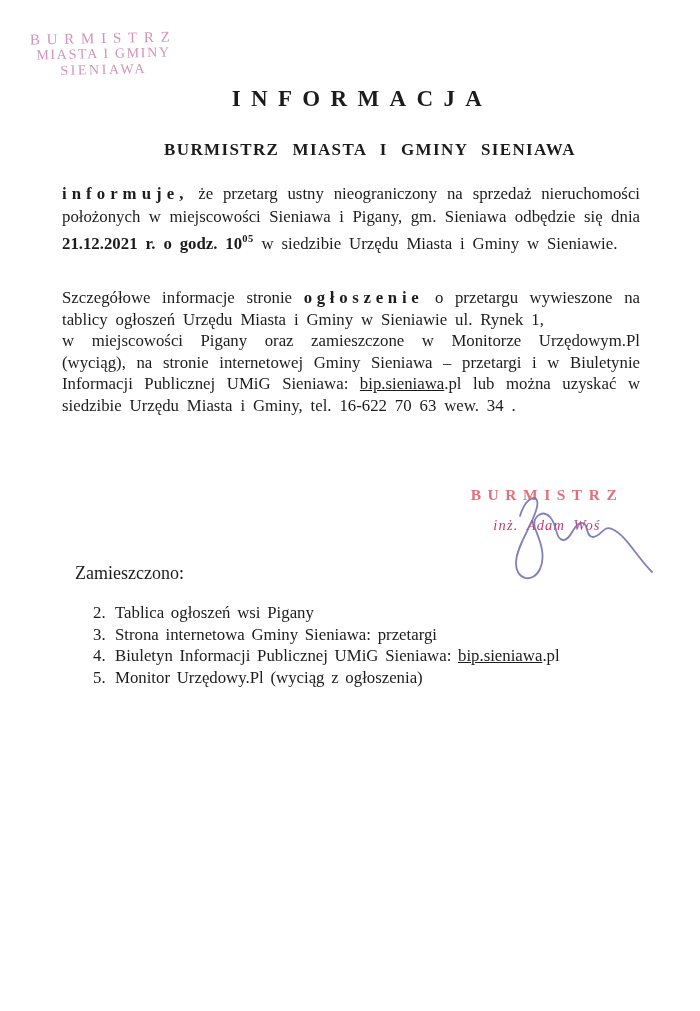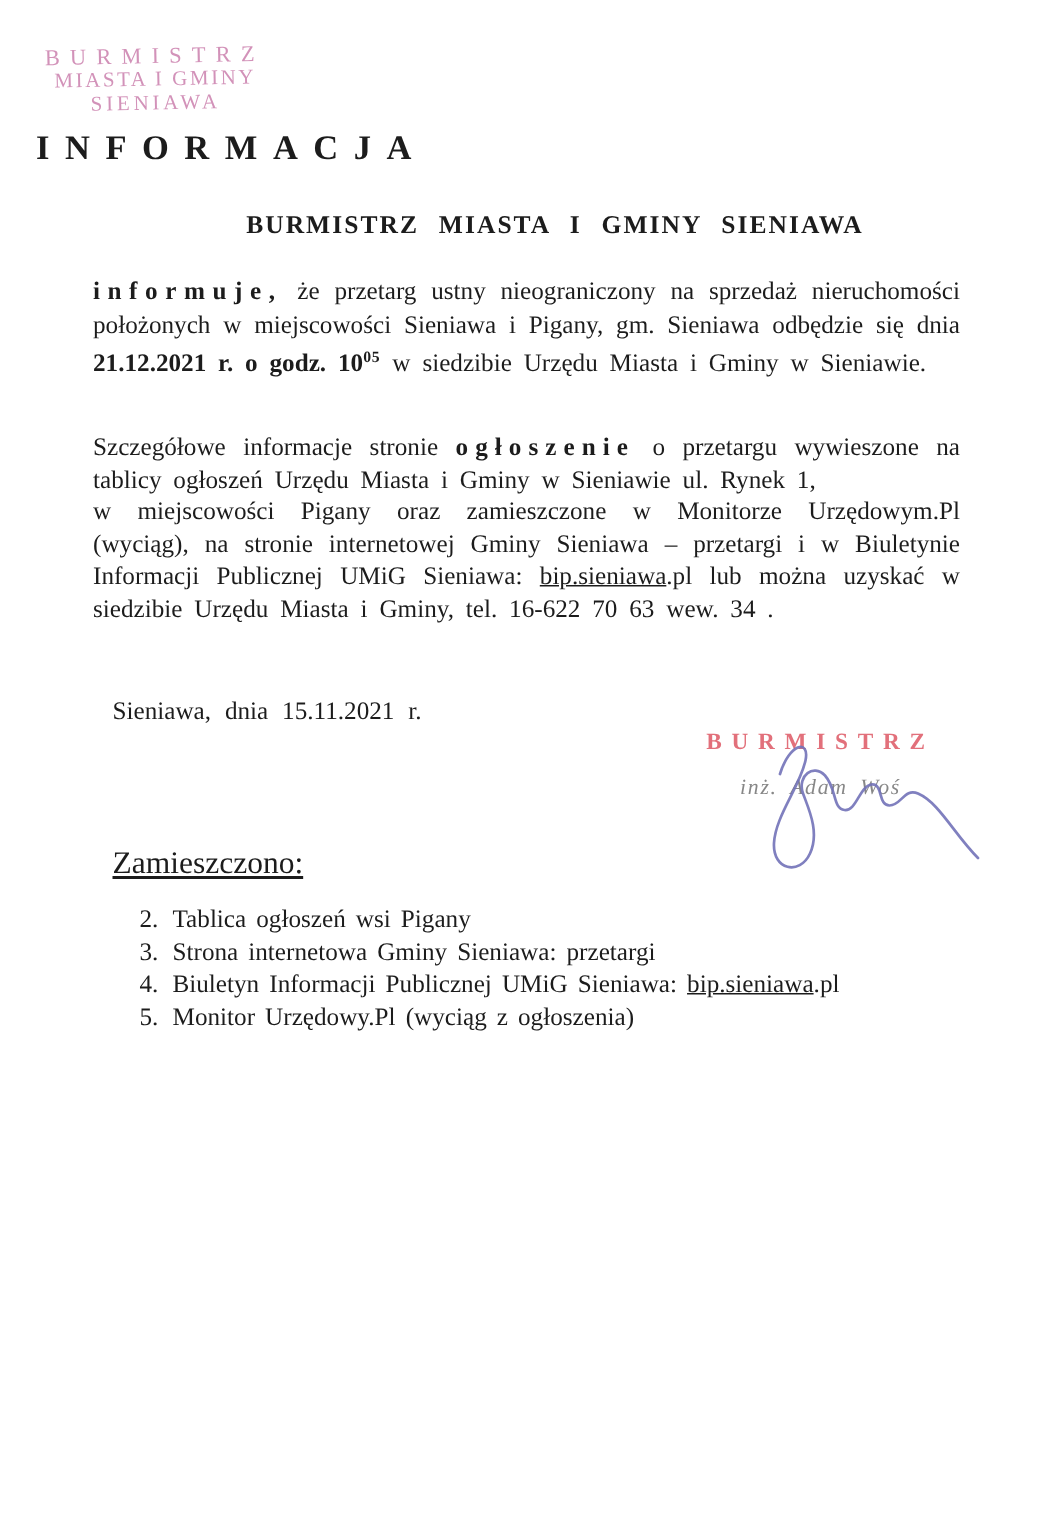--- a/index.html
+++ b/index.html
@@ -20,20 +20,21 @@
     transform:rotate(-1.2deg);
     opacity:.8;
     line-height:16px;
   }
   .corner-stamp .l1{font-size:15px;letter-spacing:.45em;}
   .corner-stamp .l2{font-size:14px;letter-spacing:.12em;}
   .corner-stamp .l3{font-size:14px;letter-spacing:.18em;}
 
   .doc-title{
     position:absolute;left:0;top:86px;width:100%;
+    text-align:center;
     font-size:23px;font-weight:bold;
     letter-spacing:.45em;
     padding-left:24px;box-sizing:border-box;
   }
   .doc-subtitle{
     position:absolute;left:0;top:140px;width:100%;
     text-align:center;
     font-size:17px;font-weight:bold;
     letter-spacing:.08em;word-spacing:.45em;margin-left:20px;
   }
@@ -71,22 +72,21 @@
     letter-spacing:.08em;word-spacing:.25em;
     opacity:.85;
   }
   .sig-ink{
     position:absolute;left:486px;top:488px;
     pointer-events:none;
   }
 
   .dist-heading{
     position:absolute;left:75px;top:563px;
-    font-size:21px;
-    text-decoration:underline;
+    font-size:18px;
   }
   .dist-list{
     position:absolute;left:93px;top:602px;width:540px;
     font-size:16.8px;line-height:21.5px;
     word-spacing:.15em;
   }
   .dist-row .num{display:inline-block;min-width:22px;}
 </style>
 </head>
 <body>
@@ -105,25 +105,24 @@
 
   <div class="para para1">
     <span class="lead-bold">informuje,</span><span> że przetarg ustny nieograniczony na sprzedaż nieruchomości położonych w miejscowości Sieniawa i Pigany, gm. Sieniawa odbędzie się dnia </span><span class="bold">21.12.2021 r. o godz. 10</span><span class="sup">05</span><span> w siedzibie Urzędu Miasta i Gminy w Sieniawie.</span>
   </div>
 
   <div class="para para2">
     <span>Szczegółowe informacje stronie </span><span class="spaced-bold">ogłoszenie</span><span> o przetargu wywieszone na tablicy ogłoszeń Urzędu Miasta i Gminy w Sieniawie ul. Rynek 1,</span><br>
     <span>w miejscowości Pigany oraz zamieszczone w Monitorze Urzędowym.Pl (wyciąg), na stronie internetowej Gminy Sieniawa – przetargi i w Biuletynie Informacji Publicznej UMiG Sieniawa: </span><span class="u">bip.sieniawa</span><span>.pl lub można uzyskać w siedzibie Urzędu Miasta i Gminy, tel. 16-622 70 63 wew. 34 .</span>
   </div>
 
-  <div class="dateline">Sieniawa, dnia 15.11.2021 r.</div>
 
   <div class="sig-block">
     <div class="sig-title" style="color:#dd5864;">BURMISTRZ</div>
-    <div class="sig-name" style="color:#737373;">inż. Adam Woś</div>
+    <div class="sig-name" style="color:#be185d;">inż. Adam Woś</div>
   </div>
   <svg class="sig-ink" width="170" height="95" viewBox="0 0 170 95">
     <path d="M34,28 C40,8 54,4 51,19 C47,37 31,56 30,74 C29,92 47,96 54,81 C61,66 52,49 49,40 C46,29 56,21 64,29 C72,38 69,51 77,52 C85,53 87,36 95,35 C103,34 99,49 107,49 C115,49 117,37 126,41 C140,47 150,68 166,84" fill="none" stroke="#7272b8" stroke-width="1.8" stroke-linecap="round" opacity="0.9"></path>
   </svg>
 
   <div class="dist-heading">Zamieszczono:</div>
   <div class="dist-list">
     <div class="dist-row">
       <span class="num">2.</span><span>Tablica ogłoszeń wsi Pigany</span><span class="u"></span><span></span>
     </div>

